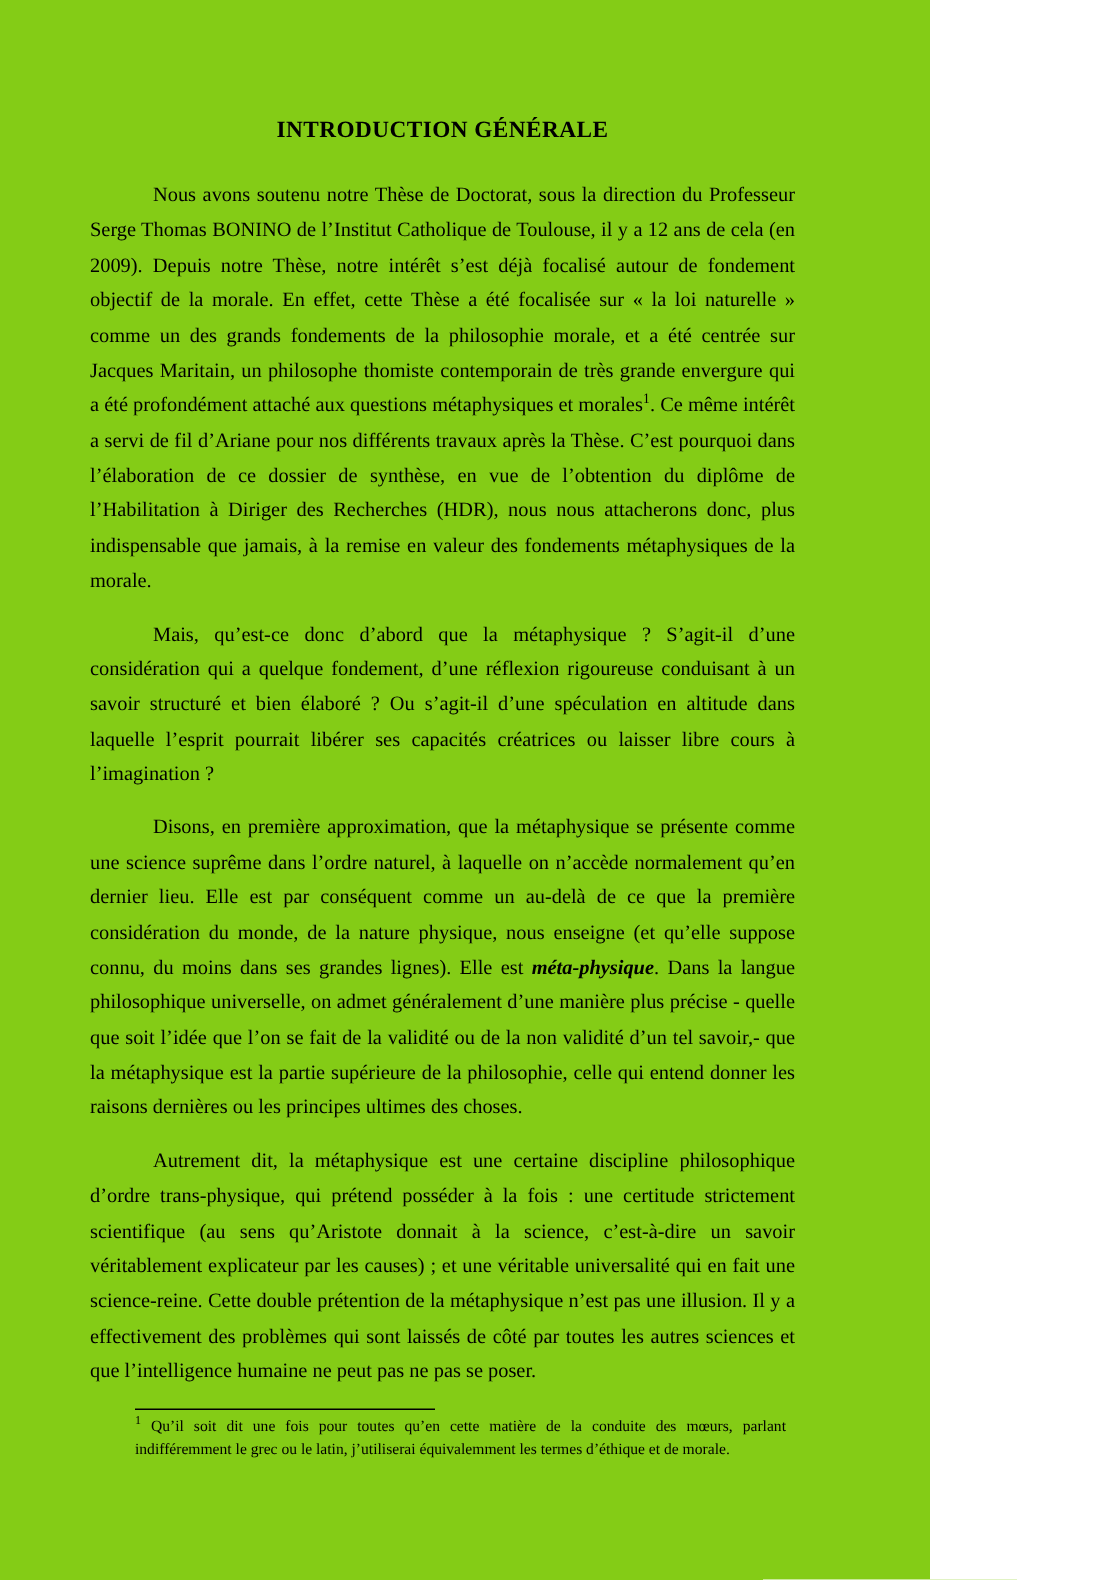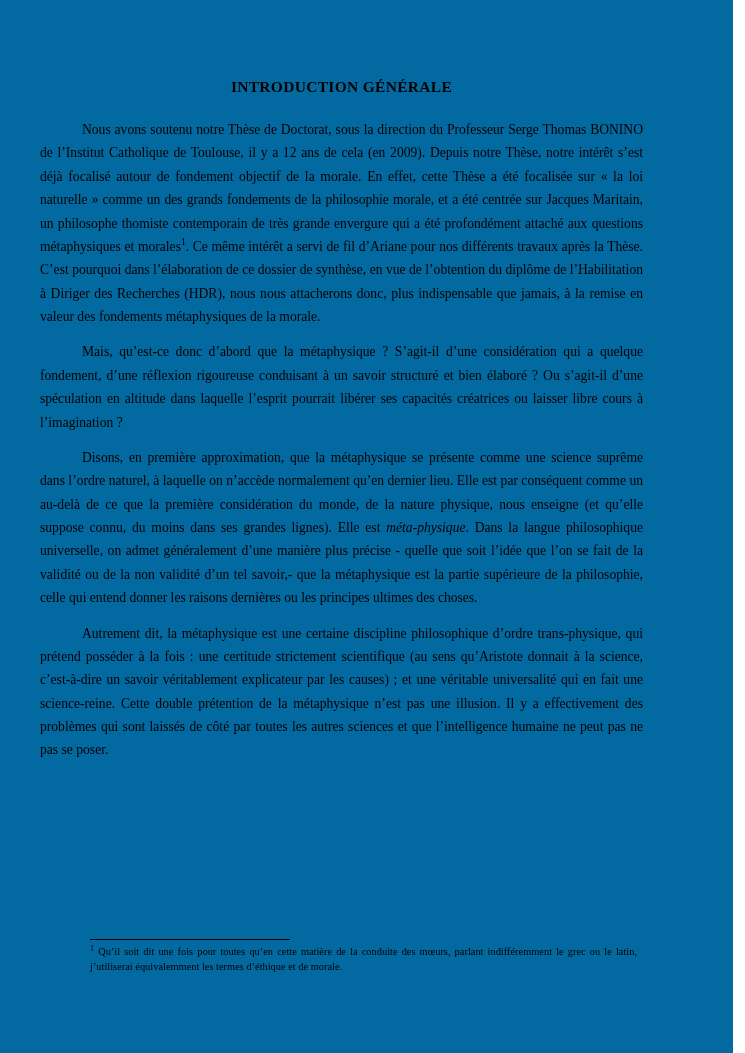--- a/index.html
+++ b/index.html
@@ -8,45 +8,45 @@
     background: #ffffff;
   }
   body {
     width: 745px;
     height: 1053px;
     font-family: "Liberation Serif", serif;
     color: #000000;
   }
   .page {
     position: relative;
-    width: 733px;
+    width: 620px;
     height: 1053px;
     box-sizing: border-box;
-    padding: 78px 90px 40px 40px;
-    background: #0369a1;
+    padding: 78px 90px 40px 60px;
+    background: #84cc16;
   }
   .doc-title {
     text-align: center;
     font-size: 15.5px;
     font-weight: bold;
     letter-spacing: 0.3px;
     margin: 0 0 22px 0;
   }
   p.para {
     margin: 0 0 12px 0;
     font-size: 13.6px;
     line-height: 1.72;
     text-align: justify;
     text-indent: 42px;
     hyphens: none;
   }
   p.para:last-of-type {
     margin-bottom: 0;
   }
-  .italic { font-style: italic; }
+  .italic { font-style: italic; font-weight: bold; }
   sup.fn {
     font-size: 9.5px;
     vertical-align: super;
     line-height: 0;
   }
   .footnote-area {
     position: absolute;
     left: 90px;
     right: 96px;
     bottom: 78px;

